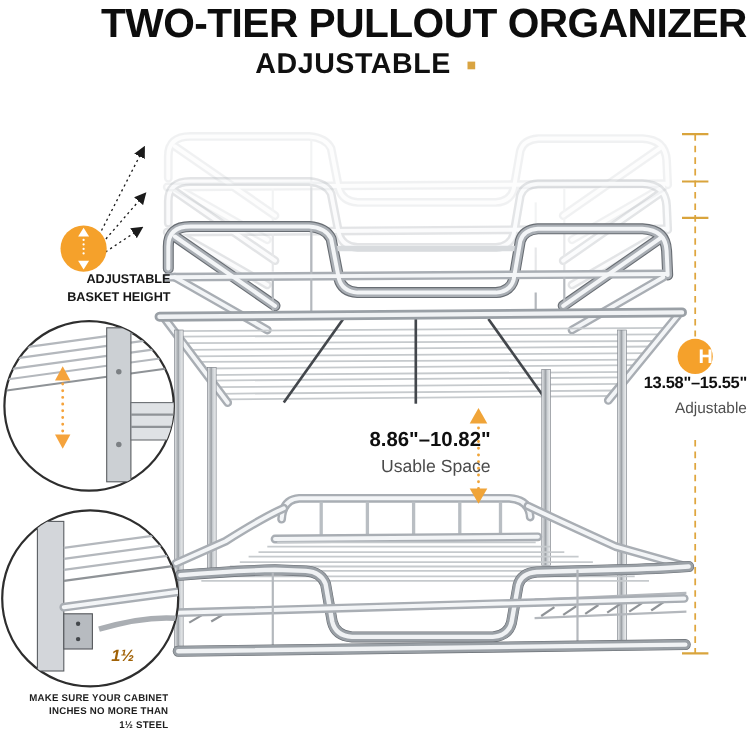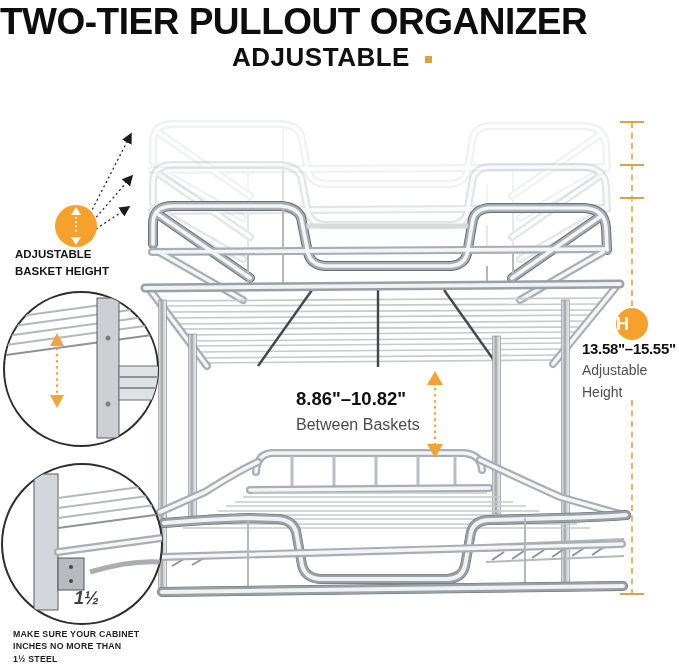--- a/index.html
+++ b/index.html
@@ -13,36 +13,36 @@
   .tHi{fill:none;stroke:#f3f5f7;stroke-width:3.6;stroke-linecap:round;stroke-linejoin:round;}
   .tLo2{fill:none;stroke:#9aa0a6;stroke-width:9;stroke-linecap:round;stroke-linejoin:round;}
   .tHi2{fill:none;stroke:#f0f2f4;stroke-width:4;stroke-linecap:round;stroke-linejoin:round;}
   .wire{stroke:#c6cacd;stroke-width:1.6;}
   .wireD{stroke:#43474c;stroke-width:2.4;}
   .thin{stroke:#b4b8bd;stroke-width:2;}
   .slat{stroke:#8f9397;stroke-width:2;}
   .spindle{stroke:#b9bec3;stroke-width:3;}
 
   
-  .ov{position:absolute;text-align:left;}
+  .ov{position:absolute;text-align:right;}
   .title{left:0;top:1px;width:679px;font-size:37px;line-height:42px;font-weight:800;
          letter-spacing:-0.5px;color:#0d0d0d;}
   .subrow{left:0;top:42px;width:679px;display:flex;justify-content:center;align-items:center;}
   .subtxt{font-size:26px;font-weight:800;letter-spacing:.5px;color:#101010;}
   .subdot{width:7px;height:7px;background:#D9A441;margin:4px 15px 0 15px;}
   .bh-label{left:15px;top:246px;width:140px;font-size:11.5px;line-height:17px;font-weight:800;color:#161616;}
   .mid-block{left:296px;top:388px;width:150px;}
   .mid-value{font-size:18.5px;font-weight:800;color:#0f0f0f;margin-bottom:5px;}
   .mid-line{font-size:16px;line-height:20.5px;color:#4b4b4b;}
   .r-block{left:582px;top:340px;width:97px;}
   .r-value{font-size:15px;font-weight:800;color:#0f0f0f;margin-bottom:3px;letter-spacing:-0.3px;}
   .r-line{font-size:14px;line-height:21.5px;color:#4f4f4f;}
   .h-badge{left:616px;top:308px;width:32px;height:32px;border-radius:50%;background:#F5A12B;
            color:#fff;font-size:18px;font-weight:800;line-height:32px;}
-  .rail-measure{left:74px;top:588px;width:48px;font-size:18px;font-weight:700;color:#404040;font-style:italic;}
+  .rail-measure{left:74px;top:588px;width:48px;font-size:15px;font-weight:700;color:#a16207;font-style:italic;}
   .note{left:13px;top:628px;width:140px;font-size:8.8px;line-height:12.4px;font-weight:600;
         letter-spacing:.2px;color:#1f1f1f;}
 </style>
 </head>
 <body>
 
 <div id="canvas">
 
   <svg width="679" height="664" viewBox="0 0 679 664">
     <defs>
@@ -249,29 +249,28 @@
     <span class="subdot"></span>
   </div>
 
   <div class="ov bh-label">
     <div>ADJUSTABLE</div>
     <div>BASKET HEIGHT</div>
   </div>
 
   <div class="ov mid-block">
     <div class="mid-value">8.86"–10.82"</div>
-    <div class="mid-line">Between Baskets</div>
+    <div class="mid-line">Usable Space</div>
   </div>
 
   <div class="ov h-badge">H</div>
 
   <div class="ov r-block">
     <div class="r-value">13.58"–15.55"</div>
     <div class="r-line">Adjustable</div>
-    <div class="r-line">Height</div>
   </div>
 
   <div class="ov rail-measure">1½</div>
 
   <div class="ov note">
     <div>MAKE SURE YOUR CABINET</div>
     <div>INCHES NO MORE THAN</div>
     <div>1½ STEEL</div>
   </div>
 

